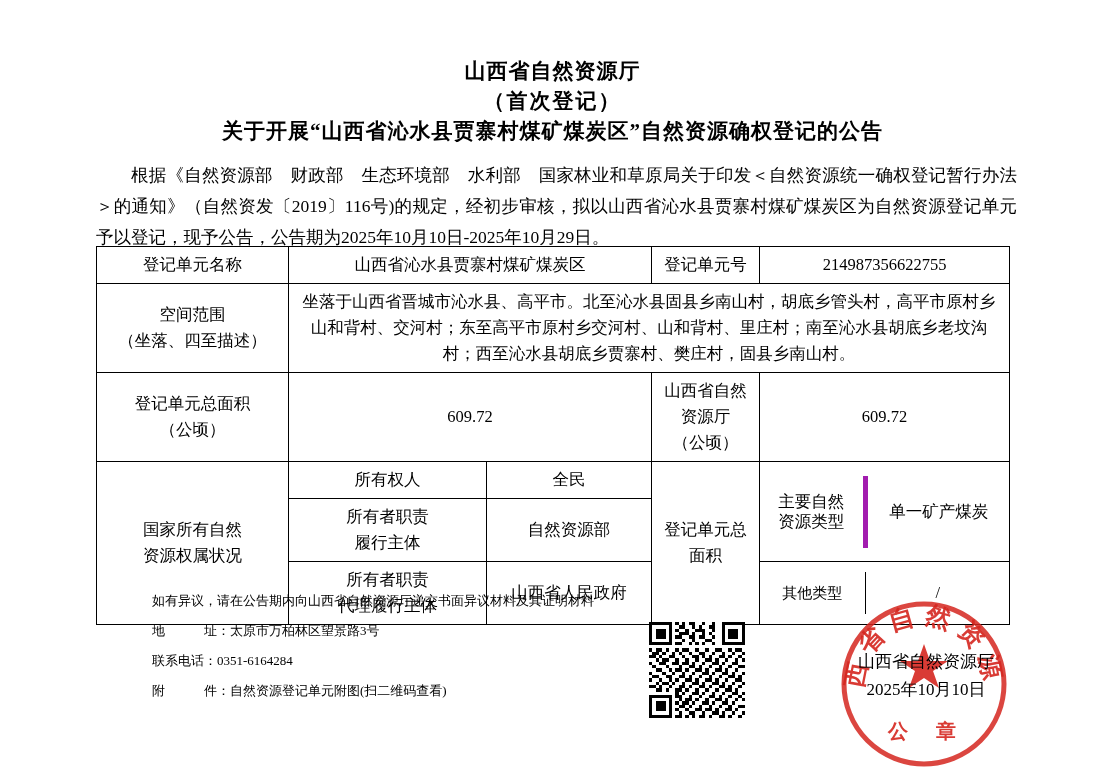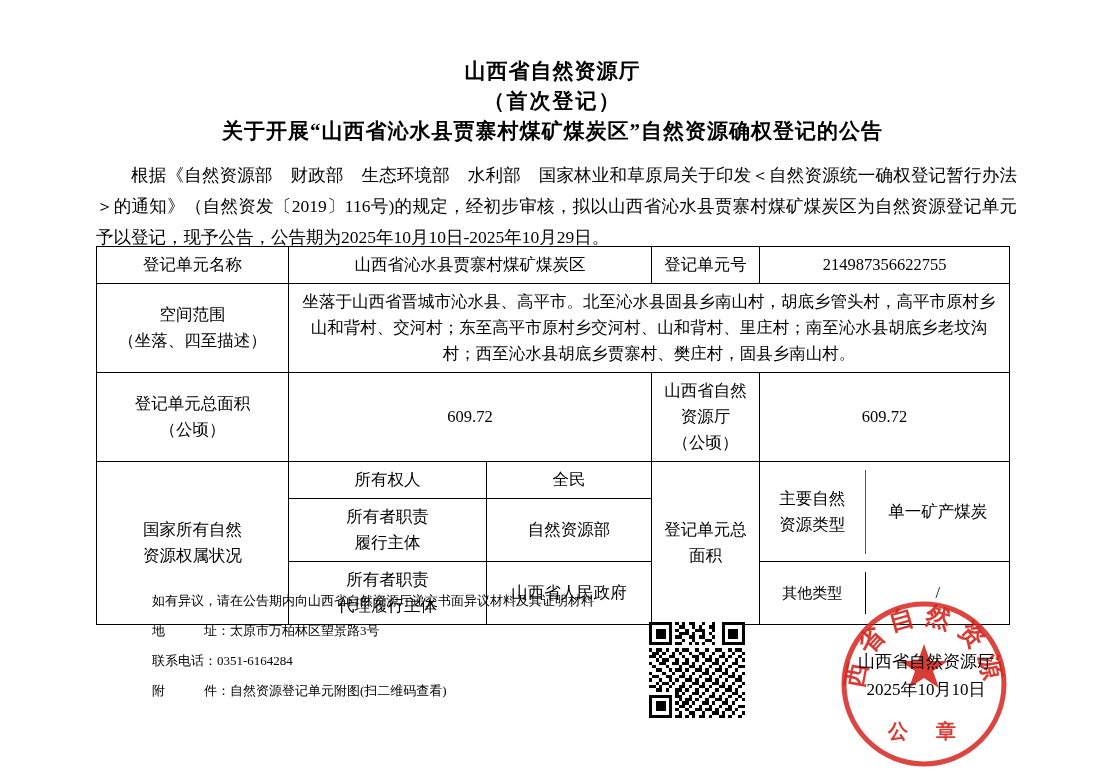--- a/index.html
+++ b/index.html
@@ -162,21 +162,21 @@
         <td class="c-center">全民</td>
         <td class="c-center" rowspan="3">登记单元总面积</td>
         <td class="c-center" rowspan="2" style="padding:0">
           <table style="width:100%;border-collapse:collapse;table-layout:fixed">
             <colgroup>
                 <col style="width:105px">
                 <col style="width:145px">
               </colgroup>
             <tbody>
                 <tr>
-              <td class="c-center nowrap-multi" style="border:none;border-right:1px solid #a21caf;font-size:16.5px;line-height:26px;padding:16px 4px">主要自然
+              <td class="c-center nowrap-multi" style="border:none;border-right:5px solid #a21caf;font-size:16.5px;line-height:20px;padding:16px 4px">主要自然
 资源类型</td>
               <td class="c-center" style="border:none;font-size:16.5px;padding:16px 4px">单一矿产煤炭</td>
             </tr>
           </tbody>
             </table>
         </td>
       </tr>
       <tr>
         <td class="c-center nowrap-multi" colspan="2">所有者职责
 履行主体</td>

